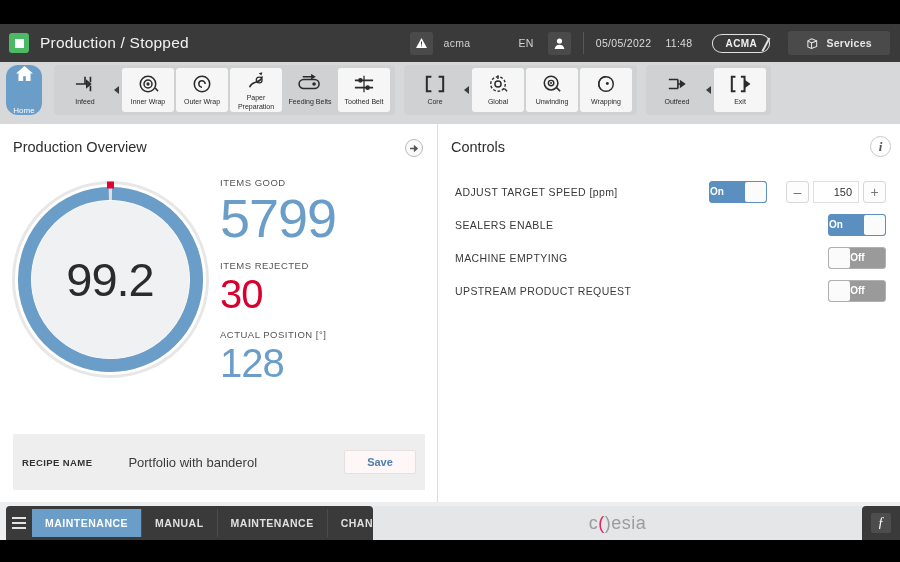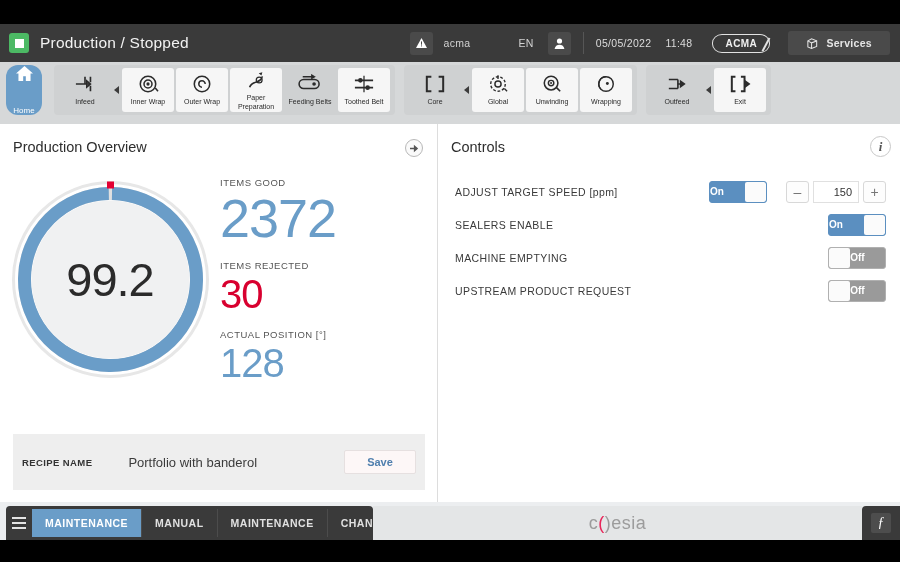--- a/index.html
+++ b/index.html
@@ -431,21 +431,21 @@
             </svg>
             <div style="position:absolute;left:0;top:0;width:205px;height:205px;display:flex;align-items:center;justify-content:center;">
               <span style="font-size:47px;color:#2b2b2b;letter-spacing:-1px;">99.2</span>
             </div>
           </div>
         </div>
 
         <div class="kpis">
           <div class="kpi-blk">
             <div class="kpi-label">ITEMS GOOD</div>
-            <div class="kpi-value">2372</div>
+            <div class="kpi-value">5799</div>
           </div>
           <div class="kpi-blk small">
             <div class="kpi-label">ITEMS REJECTED</div>
             <div class="kpi-value red">30</div>
           </div>
           <div class="kpi-blk small">
             <div class="kpi-label">ACTUAL POSITION [°]</div>
             <div class="kpi-value">128</div>
           </div>
         </div>

